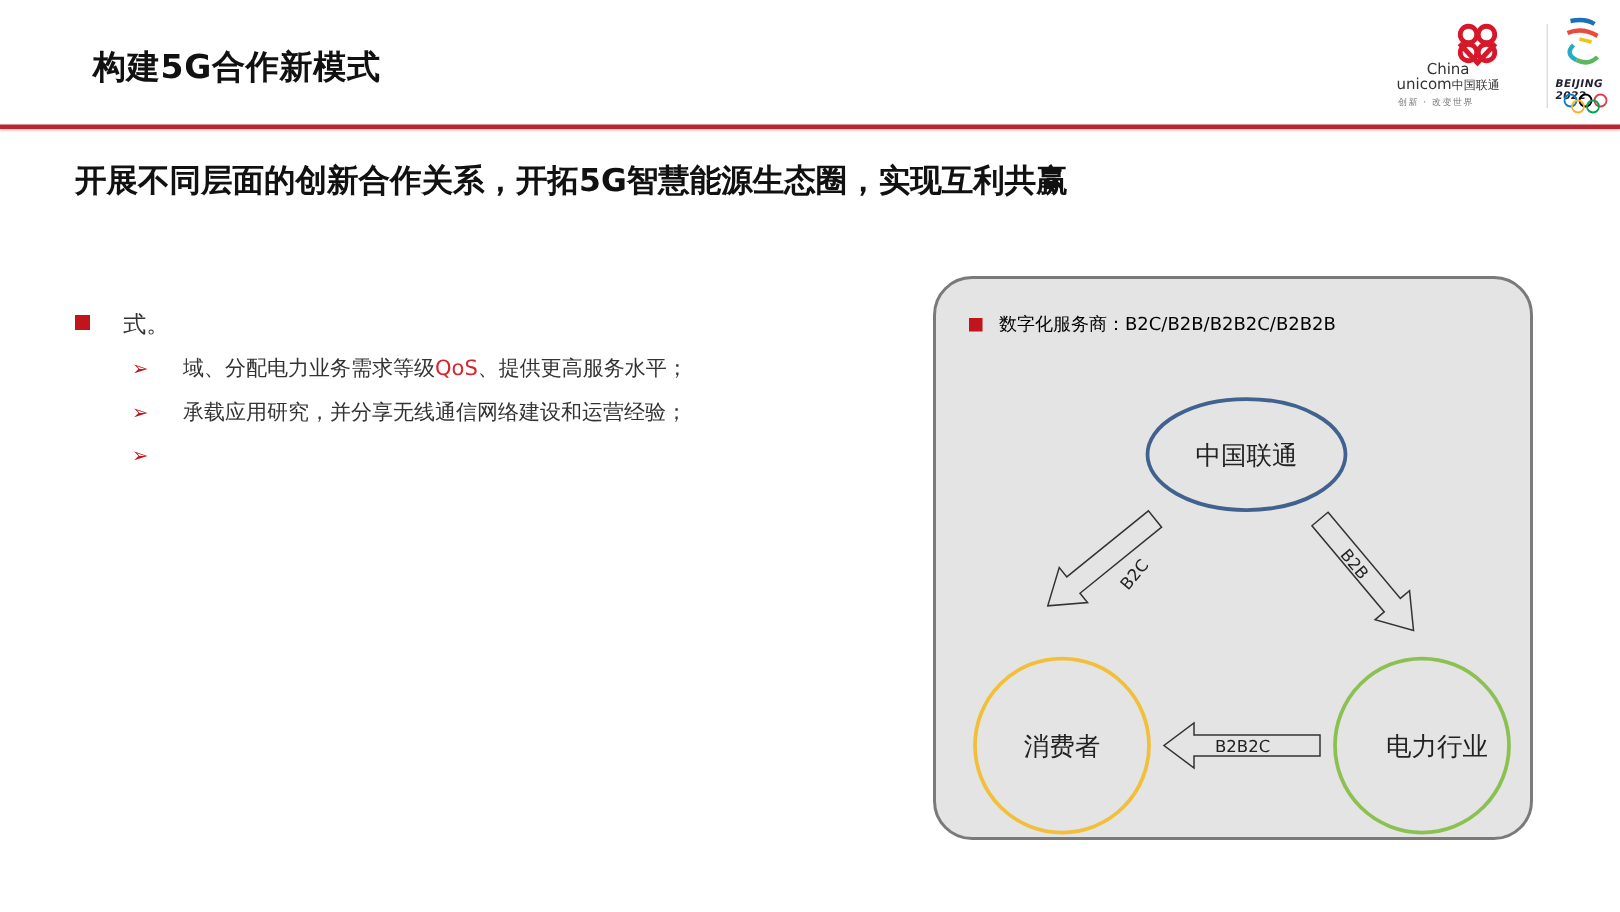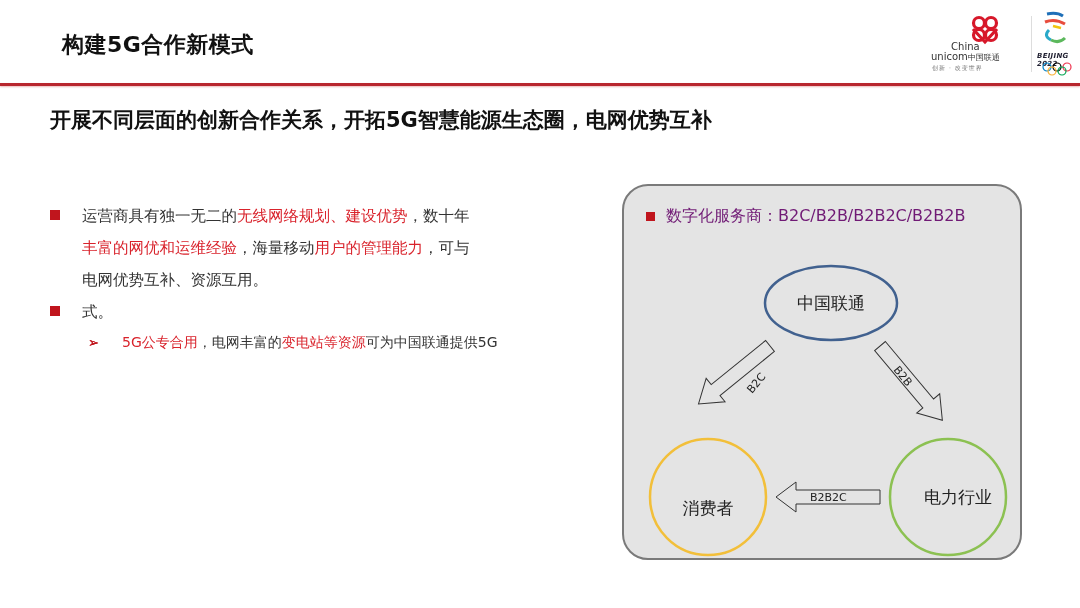--- a/index.html
+++ b/index.html
@@ -40,21 +40,21 @@
     .sub .arrow {
       position:absolute; left:40px; top:0; color:#c0151d; font-size:13px;
     }
     .red { color:#d9232c; }
 
     .panel {
       position:absolute; left:622px; top:184px; width:400px; height:376px;
       background:#e4e4e4; border:2px solid #7a7a7a; border-radius:26px; box-sizing:border-box;
     }
     .panel-text {
-      position:absolute; left:22px; top:20px; font-size:16px; line-height:20px; color:#701a75; width:360px;
+      position:absolute; left:22px; top:20px; font-size:12px; line-height:20px; color:#000000; width:360px;
     }
     .panel-text .sq {
       position:absolute; left:0; top:6px; width:9px; height:9px; background:#c0151d;
     }
     .panel-text .txt { padding-left:20px; display:block; }
     .diagram { position:absolute; left:0; top:0; width:400px; height:376px; }
     .node-label { position:absolute; font-size:17px; color:#222; text-align:center; }
     .edge-label { font-family:"DejaVu Sans", sans-serif; }
   </style>
 </head>
@@ -91,47 +91,38 @@
     <g fill="none" stroke-width="1.2">
       <circle cx="6" cy="5" r="4" stroke="#0081c8"></circle>
       <circle cx="16" cy="5" r="4" stroke="#000"></circle>
       <circle cx="26" cy="5" r="4" stroke="#ee334e"></circle>
       <circle cx="11" cy="9" r="4" stroke="#fcb131"></circle>
       <circle cx="21" cy="9" r="4" stroke="#00a651"></circle>
     </g>
   </svg>
 </div>
 
-<div class="subtitle">开展不同层面的创新合作关系，开拓5G智慧能源生态圈，电网优势互补</div>
+<div class="subtitle">开展不同层面的创新合作关系，开拓5G智慧能源生态圈，实现互利共赢</div>
 
 <div class="left-content">
-  <div class="bullet">
-    <span class="sq"></span>
-    <div>
-      <span>运营商具有独一无二的</span><span class="red">无线网络规划、建设优势</span><span>，数十年</span>
-    </div>
-    <div>
-      <span class="red">丰富的网优和运维经验</span><span>，海量移动</span><span class="red">用户的管理能力</span><span>，可与</span>
-    </div>
-    <div>电网优势互补、资源互用。</div>
-  </div>
   <div class="bullet">
     <span class="sq"></span>
     <div>式。</div>
   </div>
 
   <div class="sub">
     <span class="arrow">➢</span>
+    <div><span>域、分配电力业务需求等级</span><span class="red">QoS</span><span>、提供更高服务水平；</span></div>
   </div>
   <div class="sub">
     <span class="arrow">➢</span>
+    <div>承载应用研究，并分享无线通信网络建设和运营经验；</div>
   </div>
   <div class="sub">
     <span class="arrow">➢</span>
-    <div><span class="red">5G公专合用</span><span>，电网丰富的</span><span class="red">变电站等资源</span><span>可为中国联通提供5G</span></div>
   </div>
 </div>
 
 <div class="panel">
   <div class="panel-text">
     <span class="sq"></span>
     <span class="txt">数字化服务商：B2C/B2B/B2B2C/B2B2B</span>
   </div>
 
   <svg class="diagram" width="400" height="376" viewBox="0 0 400 376">
@@ -153,15 +144,15 @@
     <g transform="translate(256,311) rotate(180)">
       <polygon points="0,-7 84,-7 84,-15 104,0 84,15 84,7 0,7" fill="#e4e4e4" stroke="#333" stroke-width="1"></polygon>
     </g>
 
     <text class="edge-label" x="0" y="0" font-size="11" fill="#222" transform="translate(128,208) rotate(-50)">B2C</text>
     <text class="edge-label" x="0" y="0" font-size="11" fill="#222" transform="translate(269,184) rotate(50)">B2B</text>
     <text class="edge-label" x="186" y="315" font-size="11" fill="#222">B2B2C</text>
   </svg>
 
   <div class="node-label" style="left:141px; top:106px; width:132px;">中国联通</div>
-  <div class="node-label" style="left:26px; top:300px; width:116px;margin-top:11px;">消费者</div>
+  <div class="node-label" style="left:26px; top:300px; width:116px;">消费者</div>
   <div class="node-label" style="left:266px; top:300px; width:136px;">电力行业</div>
 </div>
 
 </body></html>

